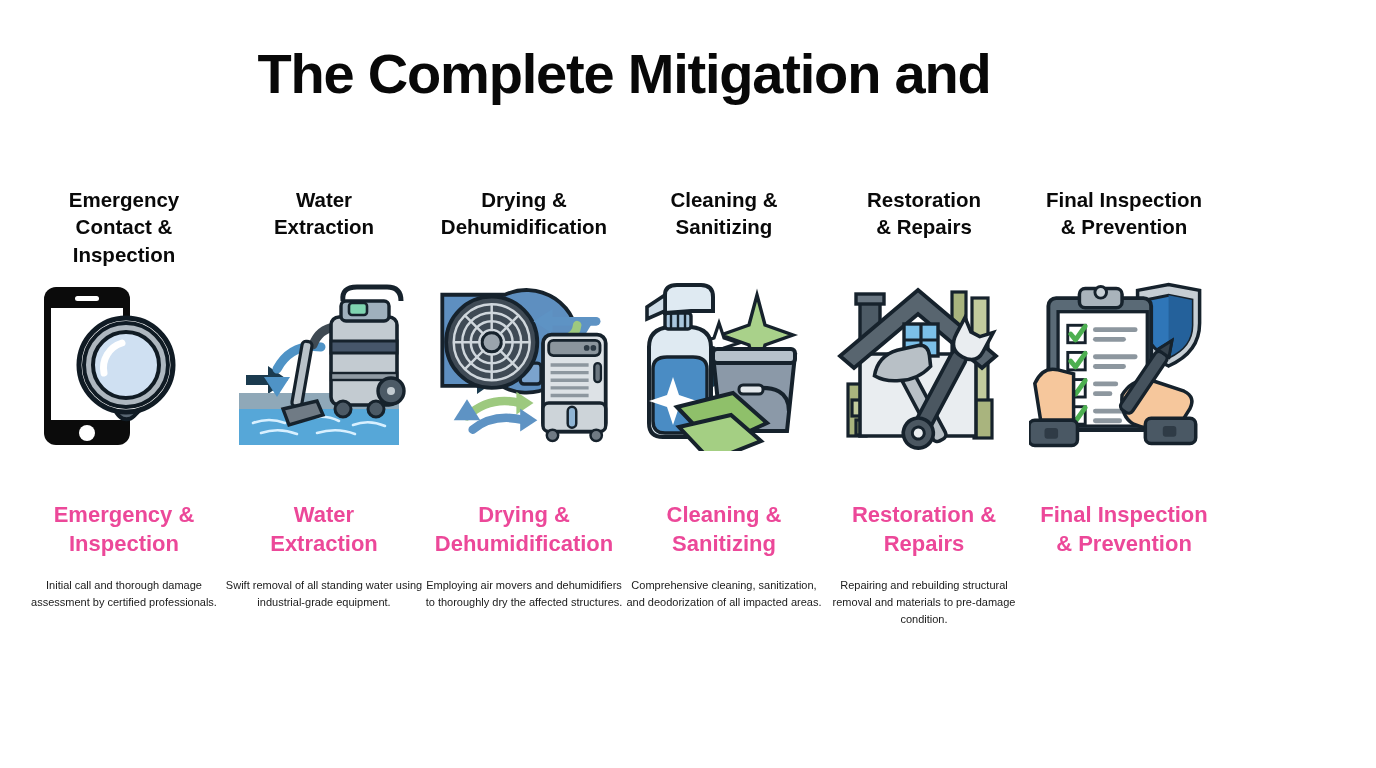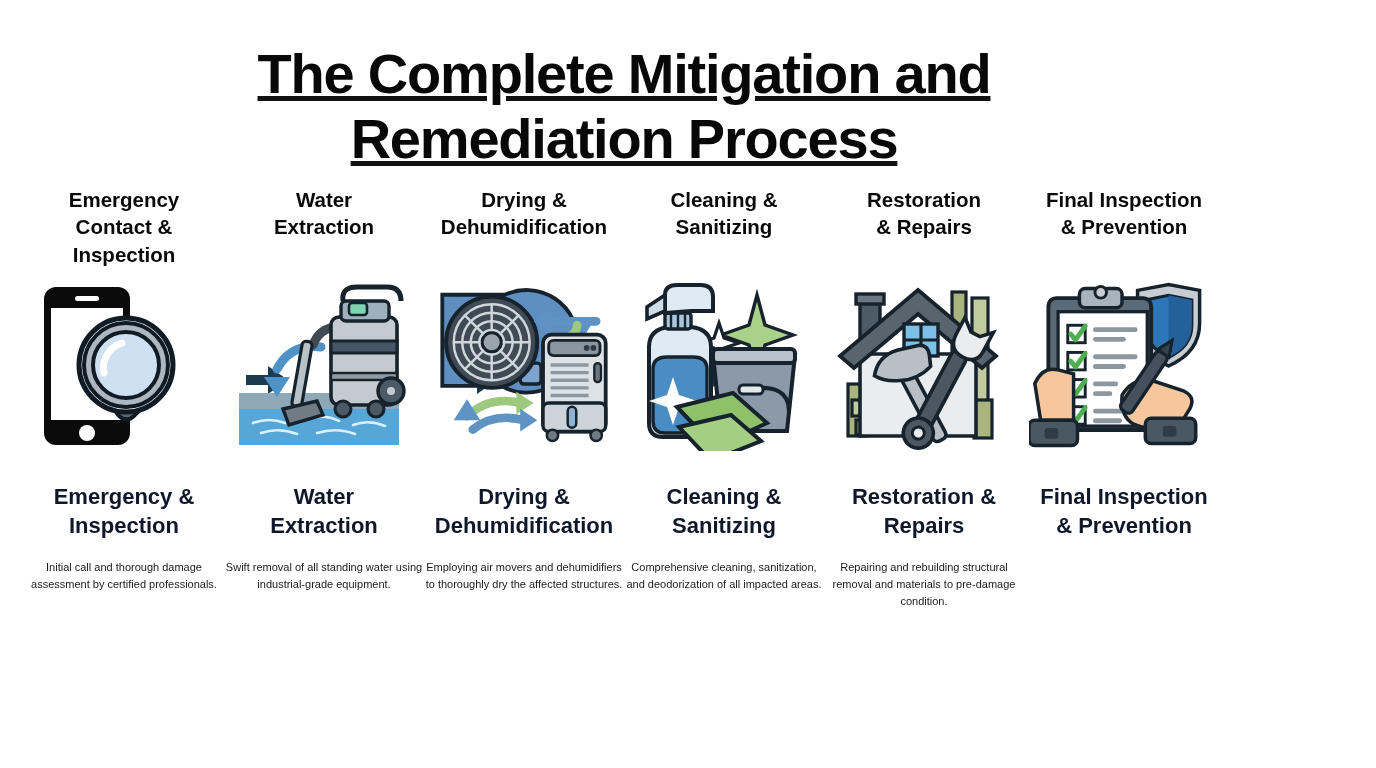--- a/index.html
+++ b/index.html
@@ -13,21 +13,20 @@
     font-family: "Liberation Sans", sans-serif;
     color: #111111;
     overflow: hidden;
   }
   .page {
     position: relative;
     width: 1248px;
     height: 768px;
     background: #ffffff;
     box-sizing: border-box;
-    text-decoration: underline;
   }
 
   
   .title {
     text-align: center;
     font-weight: bold;
     font-size: 56px;
     line-height: 1.16;
     letter-spacing: -1.2px;
     color: #080808;
@@ -73,22 +72,22 @@
     display: flex;
     align-items: center;
     justify-content: center;
   }
 
   .bottom-label {
     font-weight: bold;
     font-size: 22px;
     line-height: 1.3;
     text-align: center;
-    color: #0f172a;
-    margin-top: 30px;
+    color: #ec4899;
+    margin-top: 48px;
     min-height: 64px;
   }
   .desc {
     font-size: 11px;
     line-height: 1.55;
     text-align: center;
     color: #1a1a1a;
     margin-top: 12px;
     max-width: 205px;
   }
@@ -103,21 +102,20 @@
     pointer-events: none;
   }
 </style>
 </head>
 <body>
 
 <div class="page">
 
   <div class="title">
     <span>The Complete Mitigation and</span>
-    <span class="l2">Remediation Process</span>
   </div>
 
   <svg class="arrows" viewBox="0 0 1376 768">
     <g fill="#1b3b4f">
       <g>
         <path d="M246 375 h22 l0 -9 l20 14 l-20 14 l0 -9 h-22 z"></path>
       </g>
       <g>
         <path d="M455 375 h22 l0 -9 l20 14 l-20 14 l0 -9 h-22 z"></path>
       </g>

